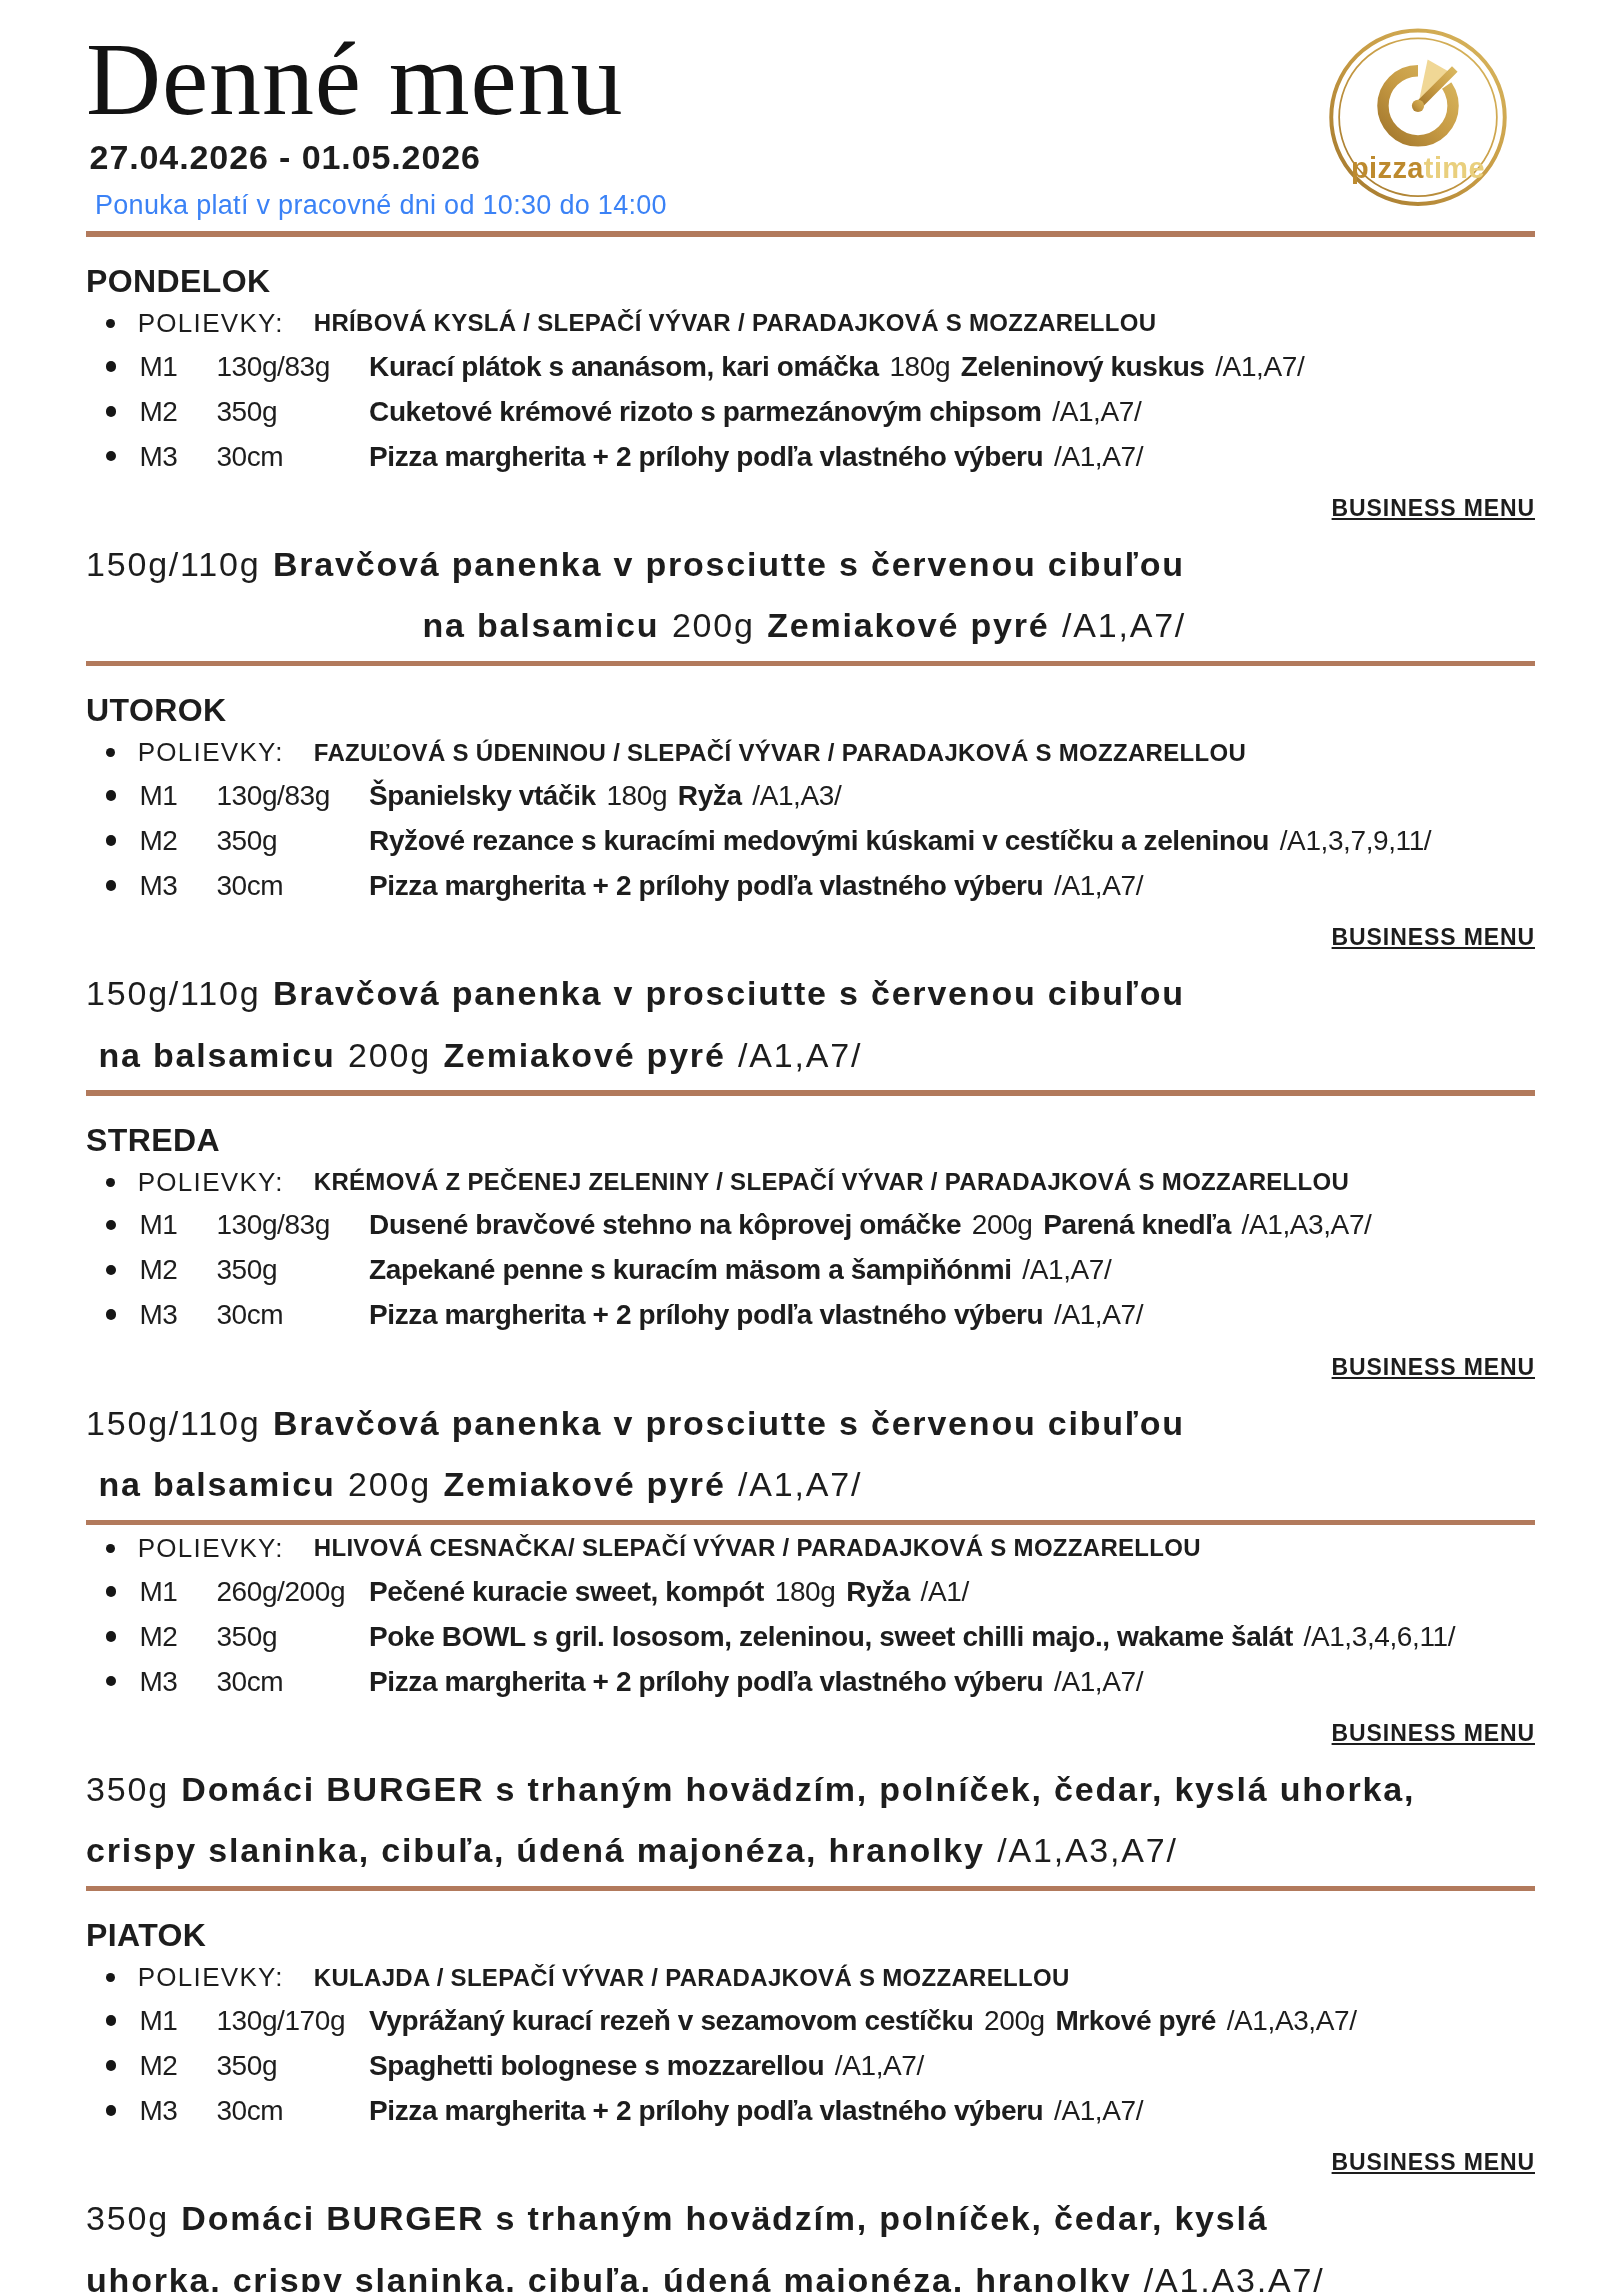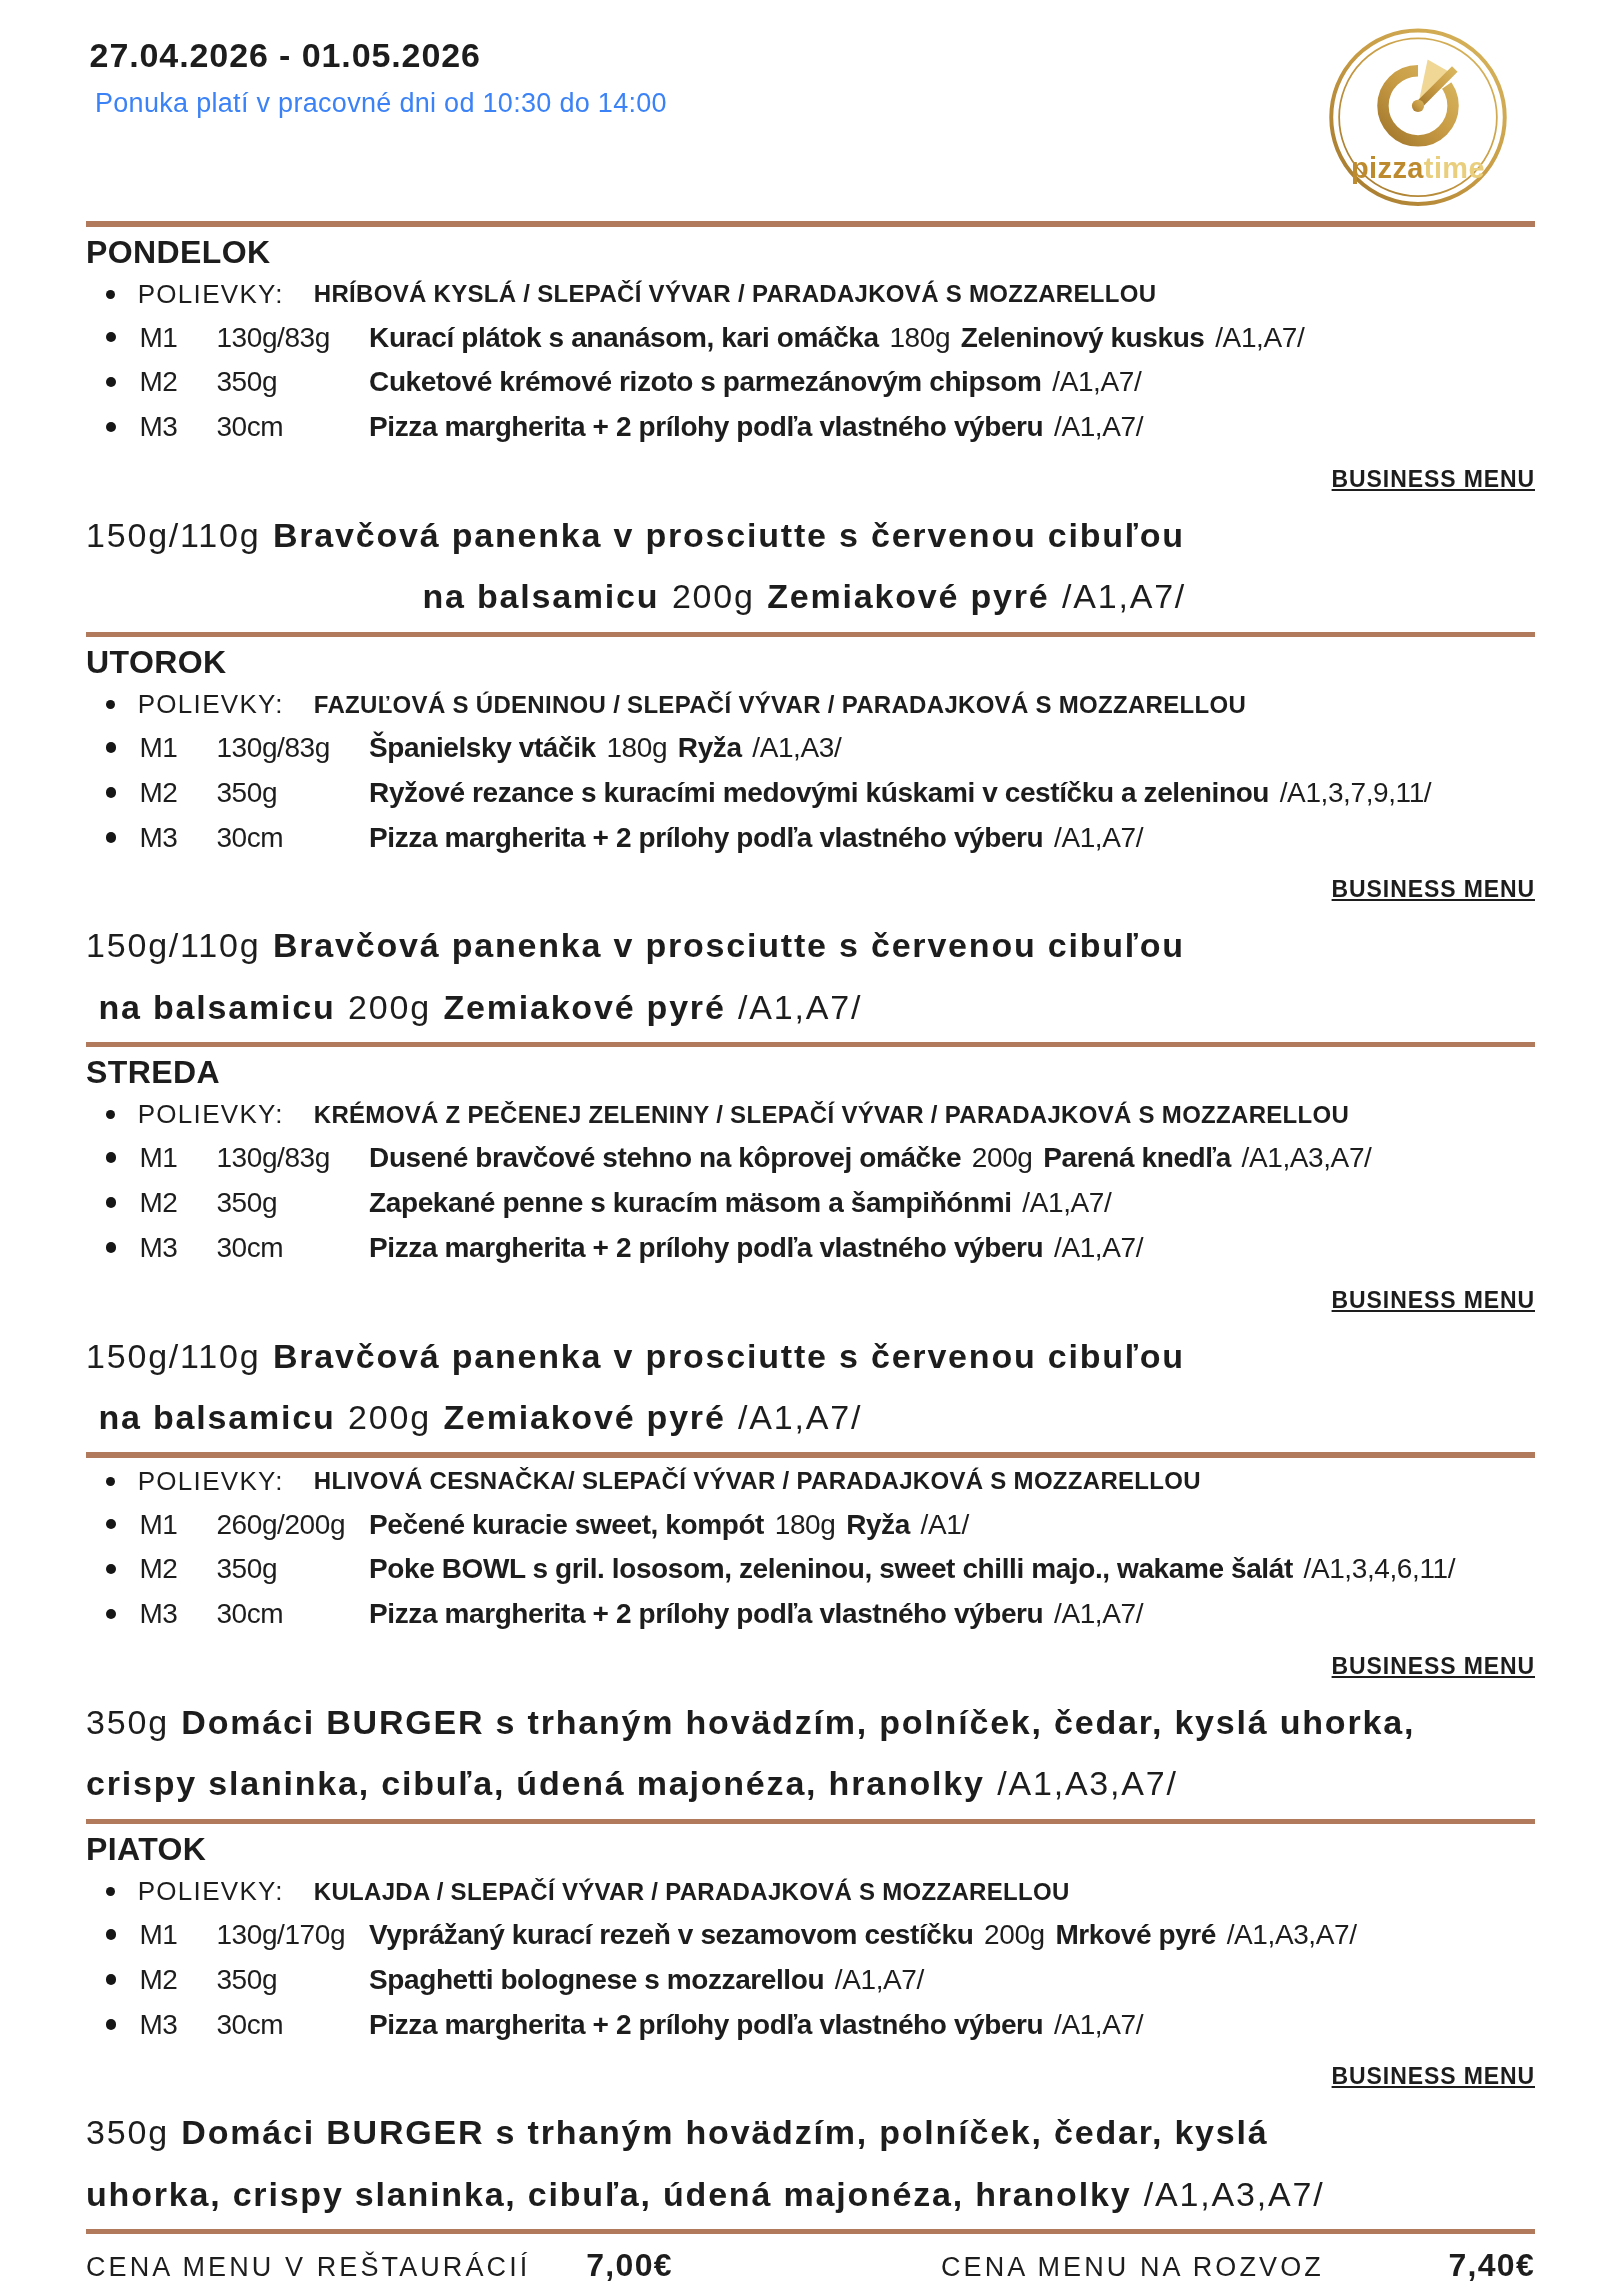--- a/index.html
+++ b/index.html
@@ -18,21 +18,21 @@
     font-size:104px; line-height:0.98; font-weight:500; color:#131313; letter-spacing:0.9px;
   }
   .date-range { font-size:34px; font-weight:800; letter-spacing:0.9px; margin-top:8px; padding-left:3.6px; }
   .validity   { font-size:27px; font-weight:400; margin-top:12.5px; padding-left:9px; letter-spacing:0.3px; color:#3b82f6; }
   .logo { width:184px; height:184px; margin:3.6px 25px 0 0; flex:none; }
 
   .divider { height:5.4px; background:#b27a5c; }
   .header-divider { margin-top:10.7px; }
 
   
-  .day-name { font-size:32px; font-weight:800; letter-spacing:0.4px; padding-top:7px; }
+  .day-name { font-size:32px; font-weight:800; letter-spacing:0.4px; padding-top:26px; }
   .row { display:flex; align-items:center; white-space:nowrap; }
   .bullet { width:10.7px; height:10.7px; border-radius:50%; background:#161616; margin:0 23px 0 19.7px; flex:none; }
   .soup-row { margin-top:8px; }
   .soup-row .bullet { width:9px; height:9px; }
   .soups-label { font-size:26px; letter-spacing:1.3px; }
   .soups { font-size:24px; font-weight:800; letter-spacing:0.3px; margin-left:30px; }
   .item-row { font-size:28px; letter-spacing:-0.4px; margin-top:9.9px; line-height:1.25; }
   .code { width:61px; font-weight:400; flex:none; }
   .weight { min-width:142px; font-weight:400; margin-right:10.7px;margin-left:16px; }
   .seg { margin-right:10.7px; }
@@ -56,20 +56,21 @@
   .pair-left  { width:40.5%; }
   .pair-right { width:41%; }
   .price-label { font-size:27px; font-weight:400; letter-spacing:3.1px; }
   .price-value { font-size:32px; font-weight:800; letter-spacing:1.3px; }
 </style>
 </head>
 <body>
 
 <header class="header">
   <div class="header-left">
+    <h1 class="title">Denné menu</h1>
     <div class="date-range">27.04.2026 - 01.05.2026</div>
     <div class="validity">Ponuka platí v pracovné dni od 10:30 do 14:00</div>
   </div>
   <svg class="logo" viewBox="0 0 210 210" aria-hidden="true">
     <defs>
       <linearGradient id="gld" x1="0" y1="1" x2="1" y2="0">
         <stop offset="0" stop-color="#a1762c"></stop>
         <stop offset="0.5" stop-color="#c79b44"></stop>
         <stop offset="1" stop-color="#d9b75f"></stop>
       </linearGradient>

